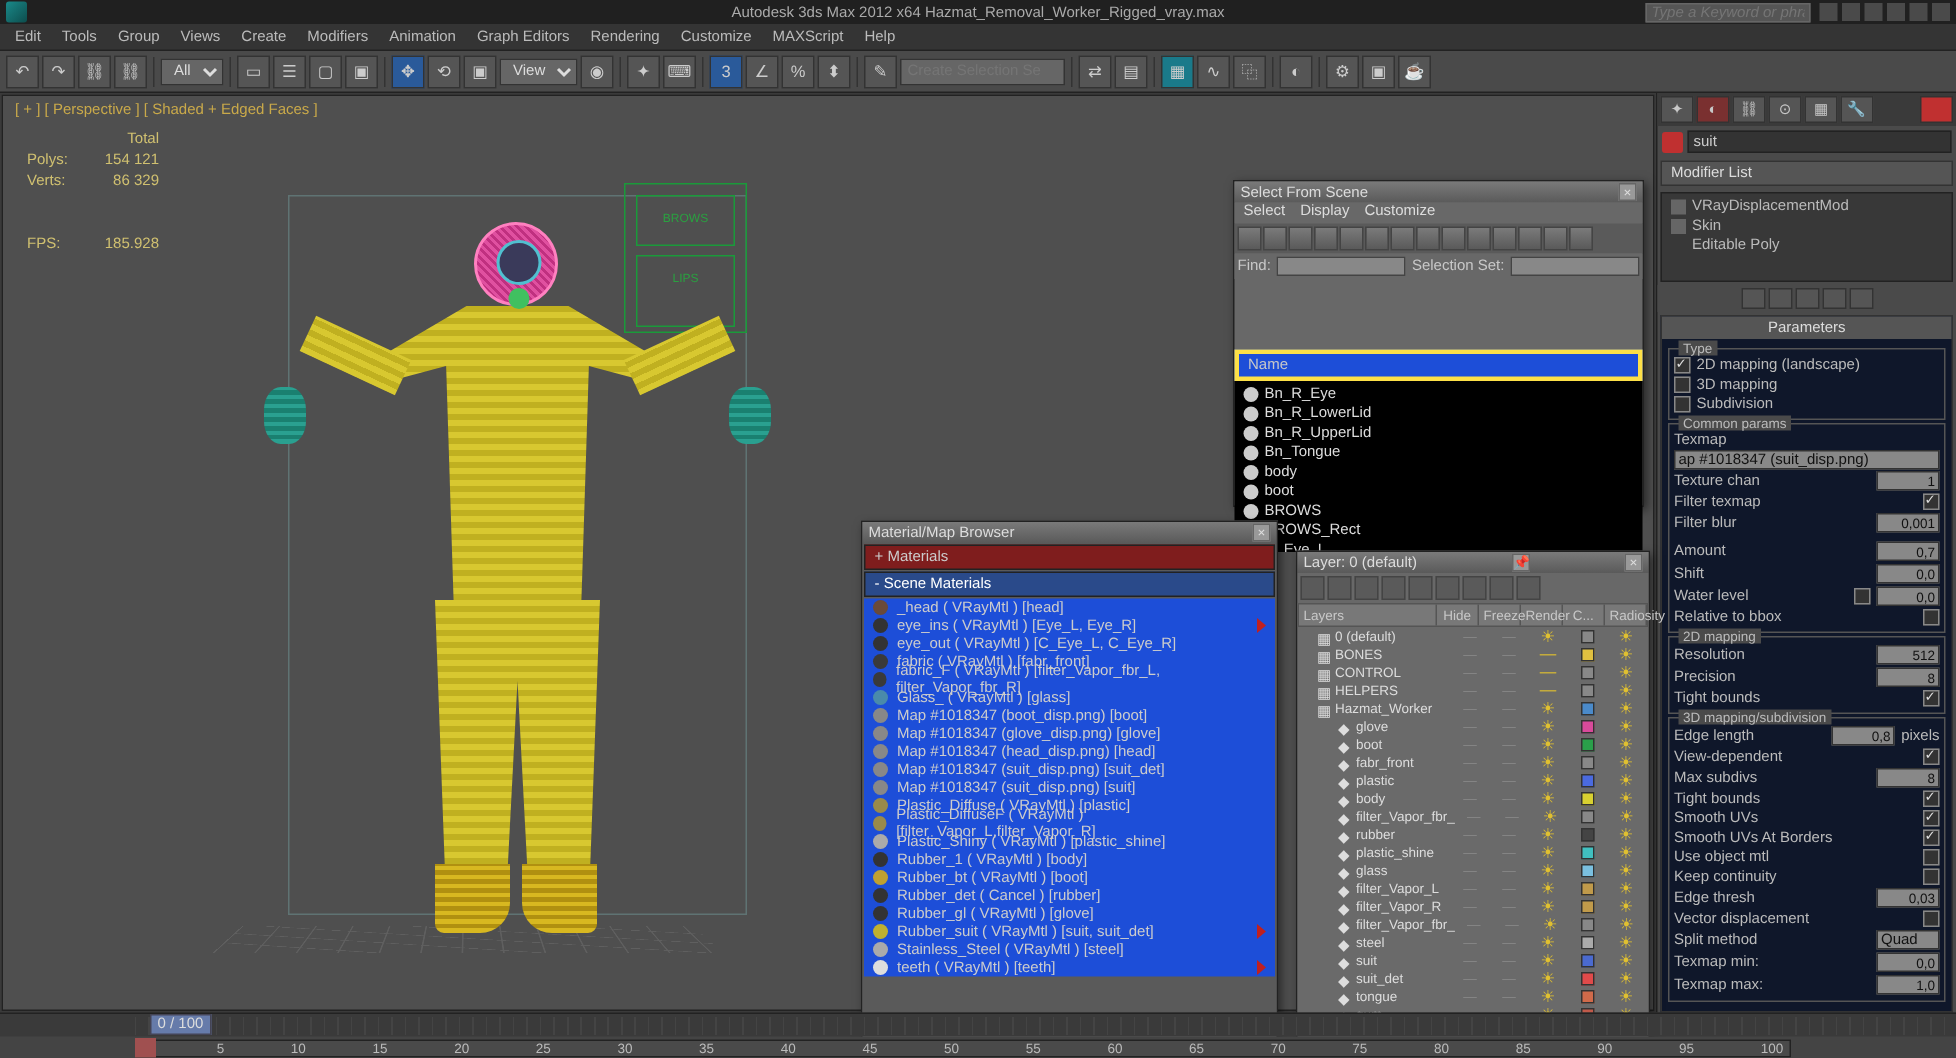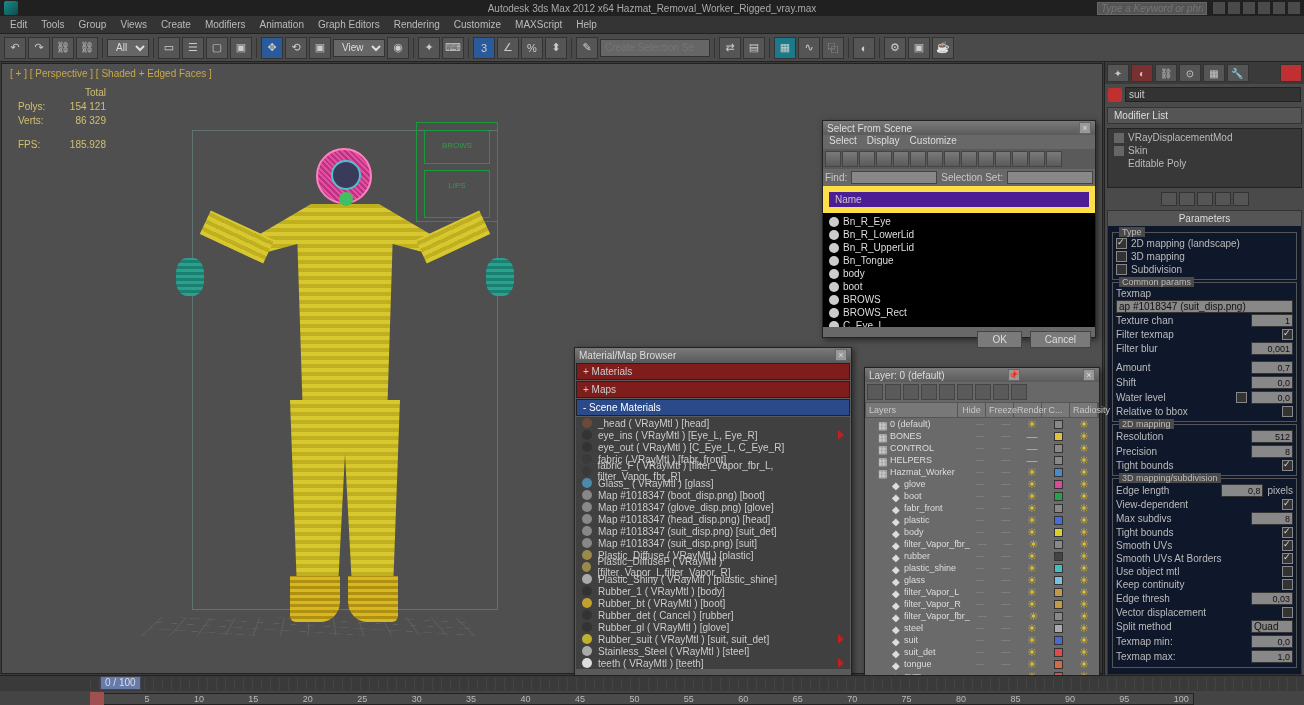--- a/index.html
+++ b/index.html
@@ -76,34 +76,34 @@
 
 .dialog { position:absolute; background:#686868; border:1px solid #222; box-shadow:2px 2px 6px rgba(0,0,0,.5);}
 .dlg-sfs { left:822px; top:58px; width:274px; height:218px;}
 .dlg-title { background:linear-gradient(#7a7a7a,#5a5a5a);height:14px;padding:0 4px;color:#ddd;display:flex;align-items:center;}
 .dlg-title .x{margin-left:auto;width:12px;height:12px;background:#999;border:1px solid #666;text-align:center;line-height:10px;font-size:9px;}
 .dlg-menu { background:#686868;height:14px;display:flex;gap:10px;padding:0 6px;color:#ddd;}
 .dlg-tools { background:#5a5a5a;padding:2px;display:flex;gap:1px;flex-wrap:wrap;}
 .dlg-tools span{width:16px;height:16px;background:linear-gradient(#7a7a7a,#5a5a5a);border:1px solid #444;}
 .dlg-find{display:flex;padding:2px;gap:4px;align-items:center;background:#686868;}
 .dlg-find input{background:#888;border:1px solid #444;height:13px;flex:1;}
-.dlg-hdr { background:#4c1d95;padding:2px 6px;border:6px solid #fde047;}
+.dlg-hdr { background:#1d4ed8;padding:2px 6px;border:3px solid #fde047;margin-top:47px;}
 .dlg-list { background:#000000;height:114px;overflow:hidden;padding:2px;}
 .dlg-list div{padding:1px 4px;display:flex;align-items:center;gap:4px;color:#ddd;}
 .dlg-list .ic{width:10px;height:10px;border-radius:50%;background:#ccc;display:inline-block;}
 .dlg-btns { padding:4px;display:flex;justify-content:flex-end;gap:8px;}
 .dlg-btns button{background:#7a7a7a;border:1px solid #444;padding:2px 14px;color:#ddd;}
 
 
 .dlg-mat { left:574px; top:285px; width:278px; height:346px;}
 .dlg-mat .body{background:#5a5a5a;height:318px;overflow:hidden;}
 .dlg-search{background:#444;border:1px solid #333;margin:2px;padding:2px 4px;color:#888;}
 .dlg-cat { background:#7f1d1d;padding:2px 6px;color:#ccc;border:1px solid #222;margin:1px;}
 .dlg-cat.sel { background:#2a4a8a;color:#fff;}
-.dlg-mat-list { background:#404040;margin:1px;flex:1;height:252px;overflow:hidden;}
+.dlg-mat-list { background:#1d4ed8;margin:1px;flex:1;height:252px;overflow:hidden;}
 .dlg-mat-list div{padding:0 6px;color:#ccc;display:flex;align-items:center;gap:6px;height:12px;font-size:9px;}
 .dlg-mat-list .sw{width:10px;height:10px;border-radius:50%;display:inline-block;}
 .dlg-mat-list .end{width:6px;height:10px;background:#c02020;margin-left:auto;clip-path:polygon(0 0,100% 50%,0 100%);}
 
 
 .dlg-lay { left:864px; top:305px; width:236px; height:326px;}
 .dlg-lay .toolbar2{display:flex;gap:2px;padding:2px;background:#686868;}
 .dlg-lay .toolbar2 span{width:16px;height:16px;background:#5a5a5a;border:1px solid #444;}
 .dlg-lay .hdr{display:flex;background:#787878;border:1px solid #555;}
 .dlg-lay .hdr span{padding:2px 3px;border-right:1px solid #555;font-size:9px;}
@@ -214,21 +214,21 @@
           <span class="val">Total</span>
         </div>
       <div>
           <span class="lbl">Polys:</span>
           <span class="val">154 121</span>
         </div>
       <div>
           <span class="lbl">Verts:</span>
           <span class="val">86 329</span>
         </div>
-      <div style="margin-top:10px">
+      <div style="margin-top:28px">
           <span class="lbl">FPS:</span>
           <span class="val">185.928</span>
         </div>
     </div>
     <div class="cage"></div>
     <div class="bone-box bb1"></div>
     <div class="bone-box bb2">
         <div class="lbl">BROWS</div>
       </div>
     <div class="bone-box bb3">
@@ -495,21 +495,20 @@
     </div>
   </div>
 
   <div class="dialog dlg-mat">
     <div class="dlg-title">
         <span>Material/Map Browser</span>
         <span class="x">×</span>
       </div>
     <div class="body">
       <div class="dlg-cat">+ Materials</div>
-      <div class="dlg-cat">+ Maps</div>
       <div class="dlg-cat sel">- Scene Materials</div>
       <div class="dlg-mat-list" id="mat-list">
           <div>
             <span class="sw" style="background:#6a4a3a"></span>
             <span>_head  ( VRayMtl )  [head]</span>
           </div>
           <div>
             <span class="sw" style="background:#333"></span>
             <span>eye_ins  ( VRayMtl )  [Eye_L, Eye_R]</span>
             <span class="end"></span>

